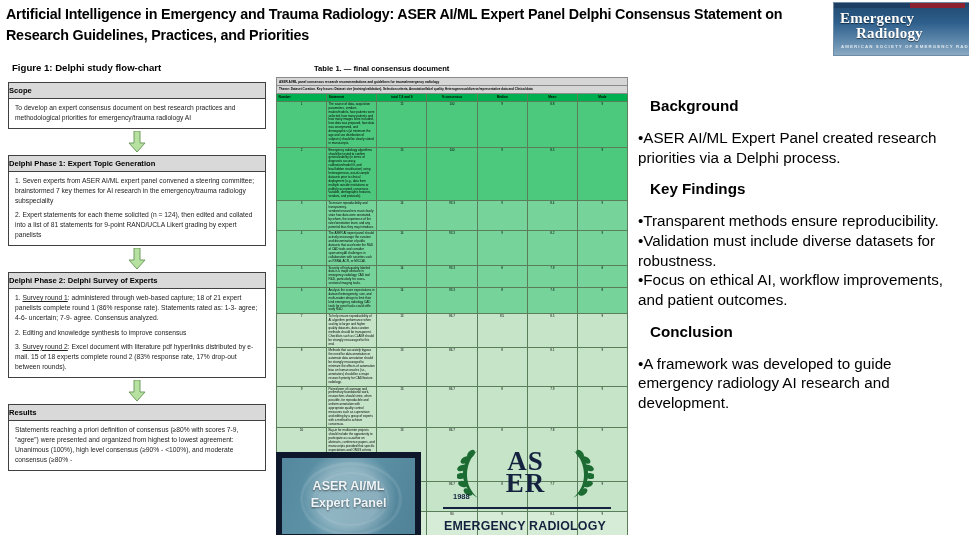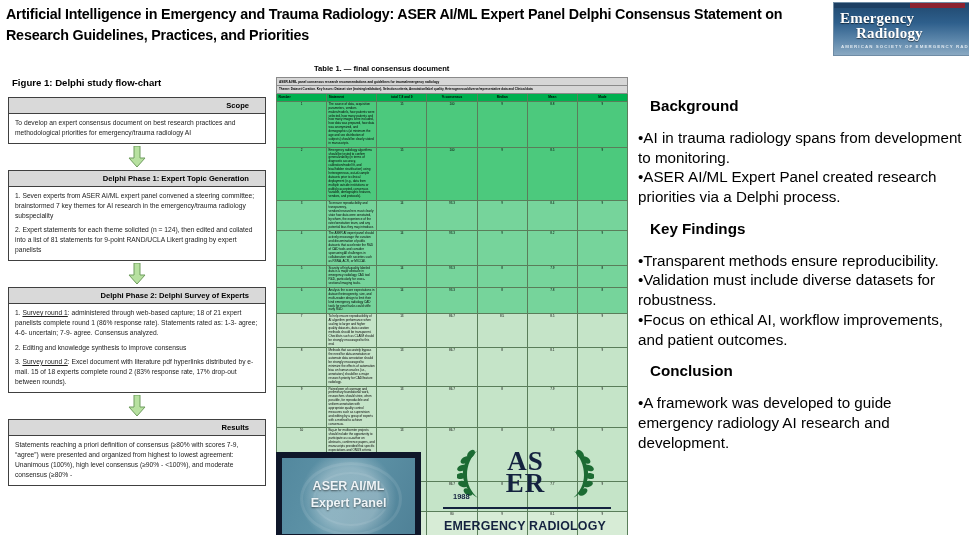--- a/index.html
+++ b/index.html
@@ -19,24 +19,24 @@
       color:#fff;font-family:"Liberation Serif",serif;letter-spacing:.2px;
       text-shadow:0 1px 1px rgba(0,0,0,.55);}
   #journal-logo .l2{position:absolute;left:22px;top:22px;font-size:15px;font-weight:700;
       color:#fff;font-family:"Liberation Serif",serif;letter-spacing:.2px;
       text-shadow:0 1px 1px rgba(0,0,0,.55);}
   #journal-logo .l3{position:absolute;left:7px;top:41px;font-size:4.4px;color:#dfe8f0;
       letter-spacing:1.1px;font-weight:700;}
 
   
   #flow{position:absolute;left:6px;top:62px;width:262px;}
-  #flow-caption{font-size:9.6px;font-weight:700;margin:15px 0 9px 6px;}
+  #flow-caption{font-size:9.6px;font-weight:700;margin:0 0 9px 6px;}
   .fbox{border:1px solid #404040;background:#fff;margin:0 2px;}
   .fbox .fhead{background:#d9d9d9;border-bottom:1px solid #404040;
-      text-align:right;font-size:7.6px;font-weight:700;padding:3px 16px;}
+      text-align:left;font-size:7.6px;font-weight:700;padding:3px 0;}
   .fbox .fbody{padding:4px 6px 5px 6px;}
   .fbox .fbody p{margin:0 0 4px 0;font-size:6.7px;line-height:1.5;color:#222;}
   .fbox .fbody p:last-child{margin-bottom:0;}
   .fbox .fbody u{text-decoration:underline;}
   .arrow{width:18px;height:22px;margin:2px auto;position:relative;}
   .arrow svg{display:block;}
 
   
   #tablewrap{position:absolute;left:276px;top:64px;width:352px;}
   #table-caption{font-size:7.6px;font-weight:700;margin:0 0 4px 38px;}
@@ -329,21 +329,20 @@
     <div class="er">ER</div>
     <div class="yr">1988</div>
   </div>
   <div class="rule"></div>
   <div class="s1">THE AMERICAN SOCIETY OF</div>
   <div class="s2">EMERGENCY RADIOLOGY</div>
 </div>
 
 <div id="summary">
     <h3>Background</h3>
-    <p>•AI in trauma radiology spans from development to monitoring.</p>
     <p>•ASER AI/ML Expert Panel created research priorities via a Delphi process.</p>
     <h3>Key Findings</h3>
     <p>•Transparent methods ensure reproducibility.</p>
     <p>•Validation must include diverse datasets for robustness.</p>
     <p>•Focus on ethical AI, workflow improvements, and patient outcomes.</p>
     <h3>Conclusion</h3>
     <p>•A framework was developed to guide emergency radiology AI research and development.</p>
   </div>
 
 </body></html>

